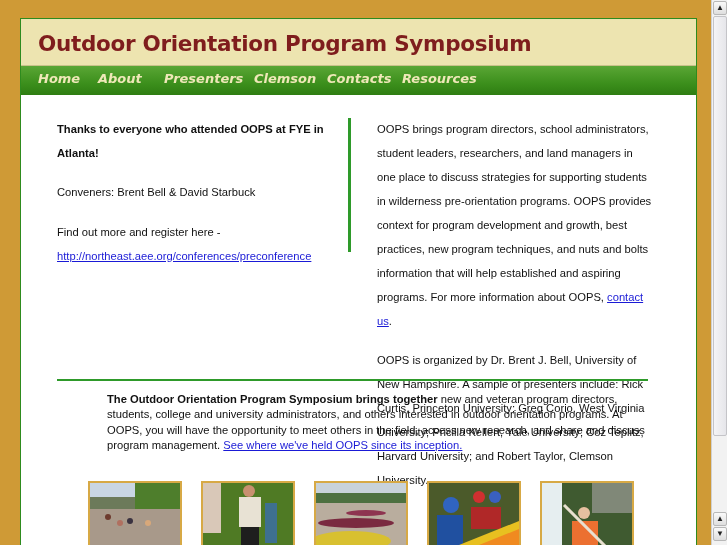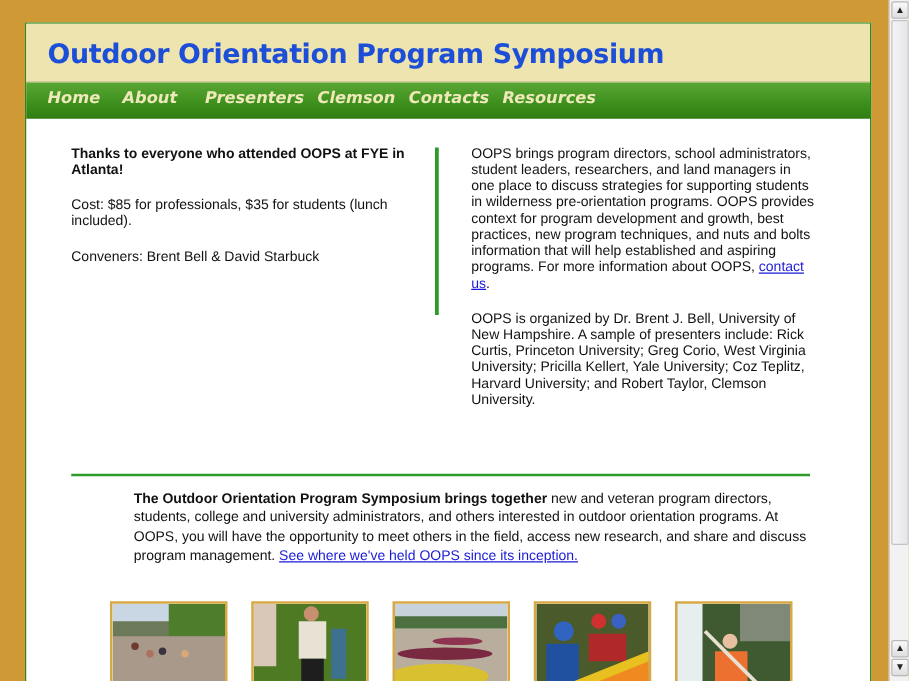--- a/index.html
+++ b/index.html
@@ -11,32 +11,32 @@
   .page {
     position:absolute; left:20px; top:18px; width:675px; height:540px;
     border:1px solid #2e8b1e; background:#ffffff;
   }
   .header {
     height:46px; background:#ede4b0; border-bottom:1px solid #c9c28a;
   }
   .site-title {
     position:absolute; left:17px; top:12px; margin:0;
     font-family:"DejaVu Sans", sans-serif; font-weight:bold;
-    font-size:21.5px; color:#1d4ed8; letter-spacing:-0.3px; white-space:nowrap;
+    font-size:21.5px; color:#7f1d1d; letter-spacing:-0.3px; white-space:nowrap;
   }
   .nav {
     position:absolute; left:0; top:47px; width:675px; height:29px;
     background:linear-gradient(#5aa635,#3c8f1c 60%,#2e7d12);
     display:flex; align-items:center;font-style:italic;
   }
   .nav a {
     font-family:"DejaVu Sans", sans-serif; font-weight:bold; font-size:13px;
     color:#efe8b8; text-decoration:none; position:absolute; top:5px; white-space:nowrap;
   }
-  .col { position:absolute; font-size:11.2px; line-height:13px; color:#111; }
+  .col { position:absolute; font-size:11.2px; line-height:24px; color:#111; }
   .col p { margin:0 0 15.4px 0; }
   .col-left { left:36px; top:98px; width:270px; }
   .col-right { left:356px; top:98px; width:275px; }
   .vrule { position:absolute; left:327px; top:99px; width:3px; height:134px; background:#2e9a2a; }
   .hrule { position:absolute; left:36px; top:360px; width:591px; height:2px; background:#2e9a2a; }
   .intro { position:absolute; left:86px; top:373px; width:540px; font-size:11.2px; line-height:15.4px; color:#111; }
   a.link { color:#1a1ad6; text-decoration:underline; }
   b { font-weight:bold; }
   .gallery { position:absolute; top:462px; left:0; width:675px; }
   .thumb {
@@ -70,22 +70,25 @@
     <a href="#" style="left:17px">Home</a>
     <a href="#" style="left:77px">About</a>
     <a href="#" style="left:143px">Presenters</a>
     <a href="#" style="left:233px">Clemson</a>
     <a href="#" style="left:306px">Contacts</a>
     <a href="#" style="left:381px">Resources</a>
   </nav>
 
   <div class="col col-left">
     <p><b>Thanks to everyone who attended OOPS at FYE in Atlanta!</b></p>
-    <p>Cost: $85 for professionals, $35 for students (lunch included).</p>
     <p>Conveners: Brent Bell &amp; David Starbuck</p>
+    <p style="margin:0">
+      <span>Find out more and register here -</span><br>
+      <a class="link" href="#">http://northeast.aee.org/conferences/preconference</a>
+    </p>
   </div>
 
   <div class="vrule"></div>
 
   <div class="col col-right">
     <p>
       <span>OOPS brings program directors, school administrators, student leaders, researchers, and land managers in one place to discuss strategies for supporting students in wilderness pre-orientation programs. OOPS provides context for program development and growth, best practices, new program techniques, and nuts and bolts information that will help established and aspiring programs. For more information about OOPS, </span><a class="link" href="#">contact us</a><span>.</span>
     </p>
     <p>OOPS is organized by Dr. Brent J. Bell, University of New Hampshire. A sample of presenters include: Rick Curtis, Princeton University; Greg Corio, West Virginia University; Pricilla Kellert, Yale University; Coz Teplitz, Harvard University; and Robert Taylor, Clemson University.</p>
   </div>

